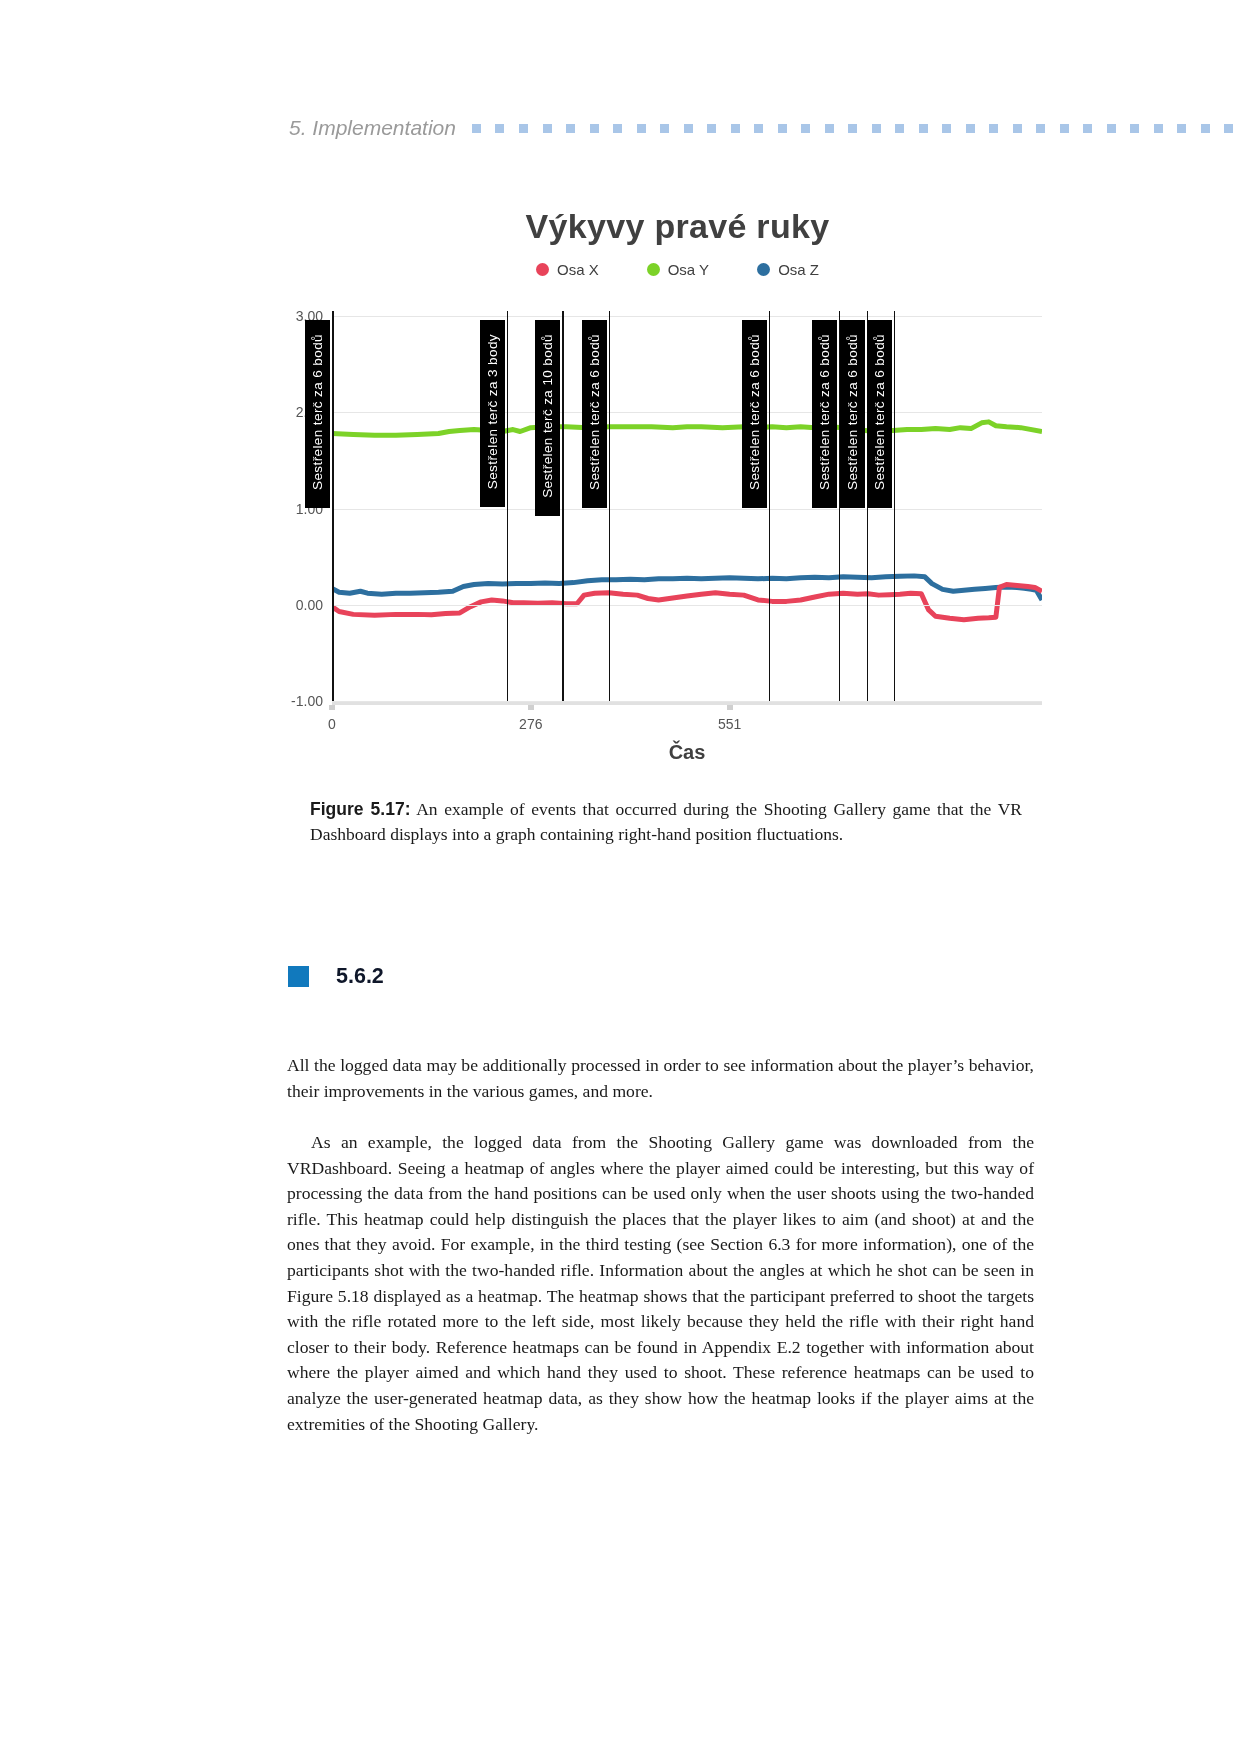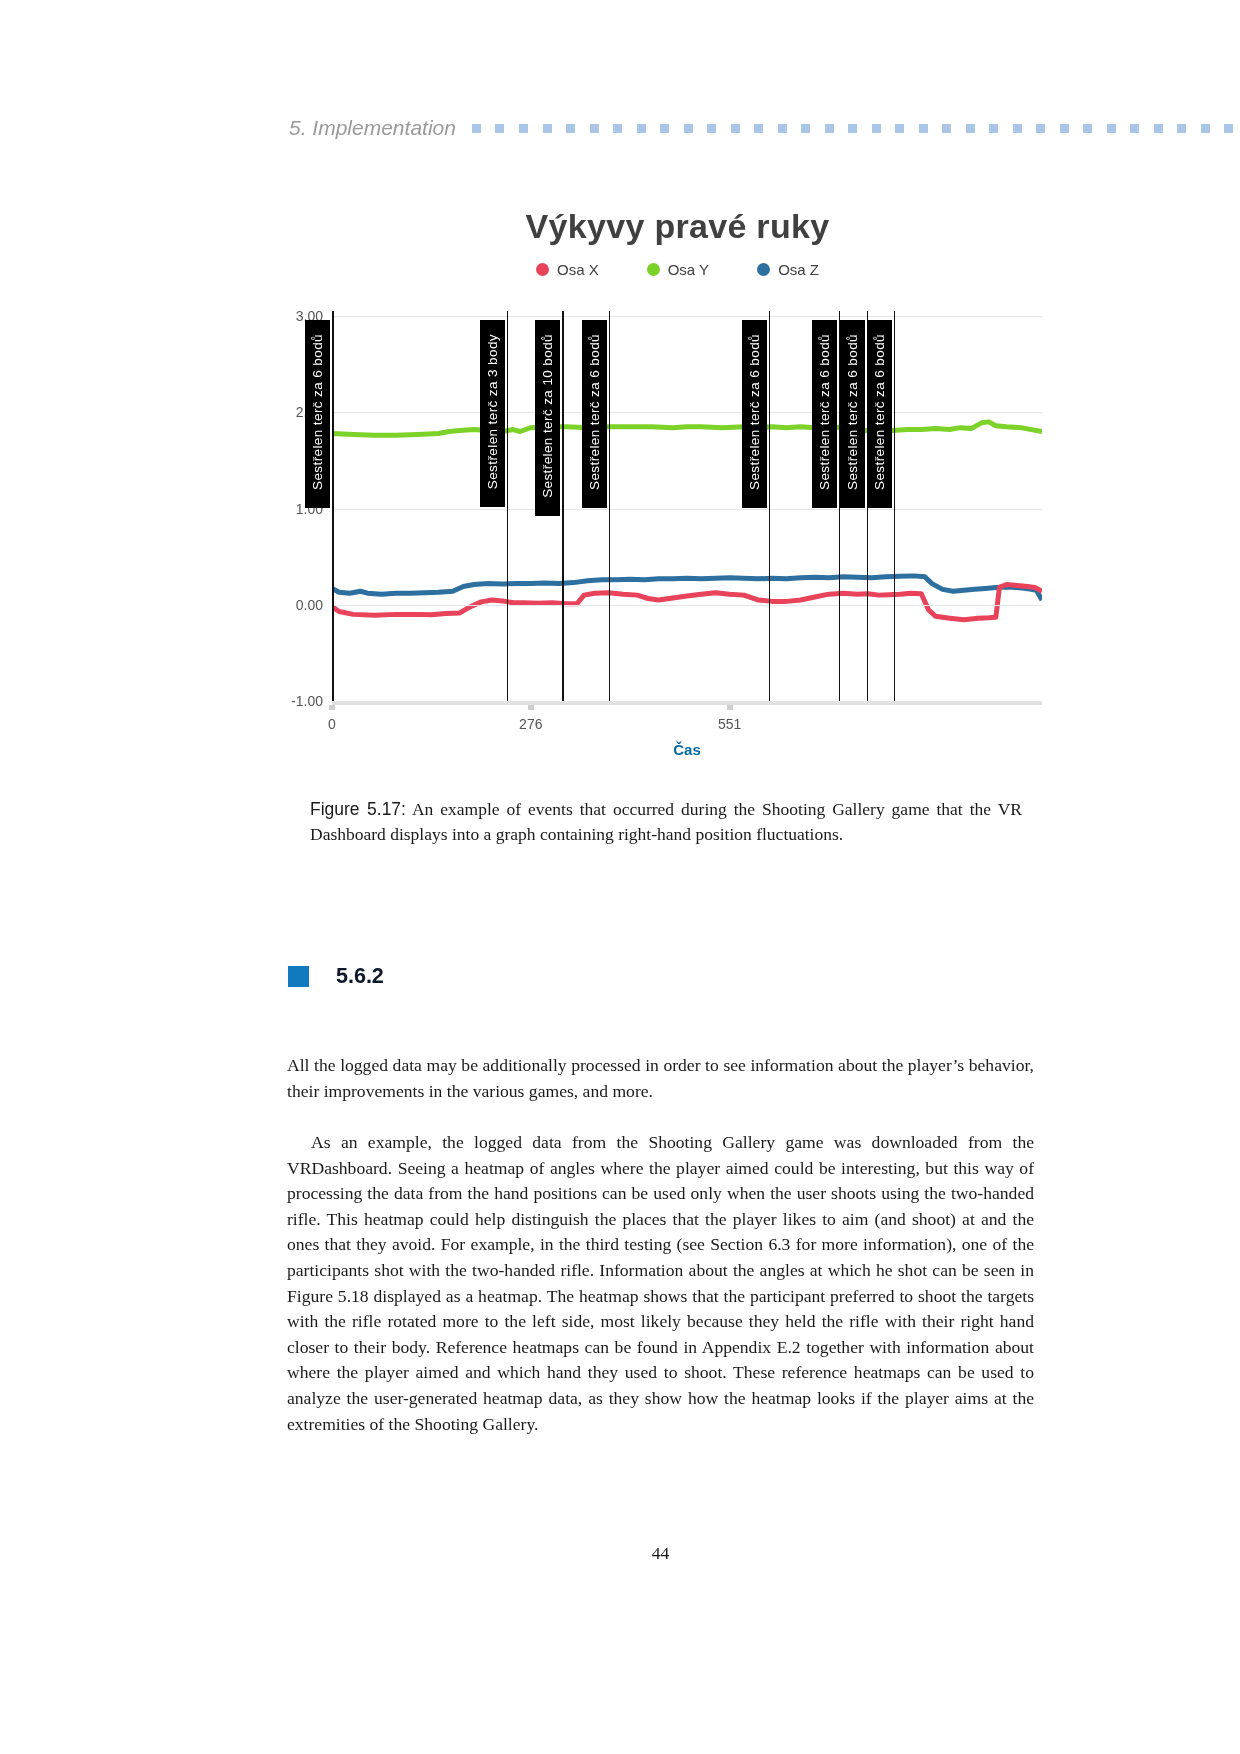--- a/index.html
+++ b/index.html
@@ -22,37 +22,37 @@
   .chart-legend { display:flex; justify-content:center; gap:48px; margin-top:15px; font-size:15px; color:#404040; }
   .legend-item { display:flex; align-items:center; gap:8px; }
   .legend-dot { width:13px; height:13px; border-radius:50%; }
 
   .plot { position:relative; margin-left:27px; margin-top:38px; width:710px; height:385px; }
   .y-gridline { position:absolute; left:0; right:0; height:1px; background:#e6e6e6; }
   .y-tick-label { position:absolute; right:calc(100% + 9px); transform:translateY(-50%); font-size:14px; color:#555; white-space:nowrap; }
   .x-axis-bar { position:absolute; top:100%; left:0; right:0; height:4px; background:#e1e1e1; }
   .x-tick-nub { position:absolute; top:calc(100% + 4px); width:6px; height:5px; background:#cfcfcf; transform:translateX(-50%); }
   .x-tick-label { position:absolute; top:calc(100% + 15px); transform:translateX(-50%); font-size:14px; color:#555; }
-  .x-axis-title { position:absolute; top:calc(100% + 40px); left:0; right:0; text-align:center; font-weight:bold; font-size:15px; color:#0369a1; }
+  .x-axis-title { position:absolute; top:calc(100% + 40px); left:0; right:0; text-align:center; font-weight:bold; font-size:20px; color:#404040; }
 
   .series-svg { position:absolute; inset:0; width:100%; height:100%; }
 
   .ann-line { position:absolute; top:-5px; bottom:0; width:1.5px; background:#111; }
   .ann-box {
     position:absolute; top:4px; transform:translateX(calc(-100% - 2px));
     background:#000; padding:14px 5px;
   }
   .ann-text {
     display:inline-block; writing-mode:vertical-rl; transform:rotate(180deg);
     color:#fff; font-size:13.5px; white-space:nowrap; letter-spacing:0.4px;
   }
 
   
   .figure-caption { position:absolute; top:797px; left:310px; width:712px; font-size:17.5px; line-height:25px; text-align:justify; }
-  .caption-label { font-family:"Liberation Sans", sans-serif; font-weight:normal; }
+  .caption-label { font-family:"Liberation Sans", sans-serif; font-weight:bold; }
 
   
   .section-heading { position:absolute; top:964px; left:288px; display:flex; align-items:center; font-family:"Liberation Sans", sans-serif; font-weight:bold; font-size:21.5px; }
   .section-square { width:21px; height:21px; margin-right:27px; }
   .section-number { color:#0f172a; margin-right:31px; }
 
   
   .body-para { position:absolute; left:287px; width:747px; text-align:justify; font-size:17.6px; line-height:25.6px; }
   .para-1 { top:1053px; }
   .para-2 { top:1130px; text-indent:24px; }
@@ -131,15 +131,14 @@
   <div class="figure-caption"><span class="caption-label">Figure 5.17:</span><span> An example of events that occurred during the Shooting Gallery game that the VR Dashboard displays into a graph containing right-hand position fluctuations.</span></div>
 
   <div class="section-heading">
     <span class="section-square" style="background: rgb(17, 121, 189);"></span>
     <span class="section-number">5.6.2</span>
   </div>
 
   <div class="body-para para-1">All the logged data may be additionally processed in order to see information about the player’s behavior, their improvements in the various games, and more.</div>
   <div class="body-para para-2">As an example, the logged data from the Shooting Gallery game was downloaded from the VRDashboard. Seeing a heatmap of angles where the player aimed could be interesting, but this way of processing the data from the hand positions can be used only when the user shoots using the two-handed rifle. This heatmap could help distinguish the places that the player likes to aim (and shoot) at and the ones that they avoid. For example, in the third testing (see Section 6.3 for more information), one of the participants shot with the two-handed rifle. Information about the angles at which he shot can be seen in Figure 5.18 displayed as a heatmap. The heatmap shows that the participant preferred to shoot the targets with the rifle rotated more to the left side, most likely because they held the rifle with their right hand closer to their body. Reference heatmaps can be found in Appendix E.2 together with information about where the player aimed and which hand they used to shoot. These reference heatmaps can be used to analyze the user-generated heatmap data, as they show how the heatmap looks if the player aims at the extremities of the Shooting Gallery.</div>
 
-  <div class="page-number">44</div>
 
 </div>
 
 </body></html>

